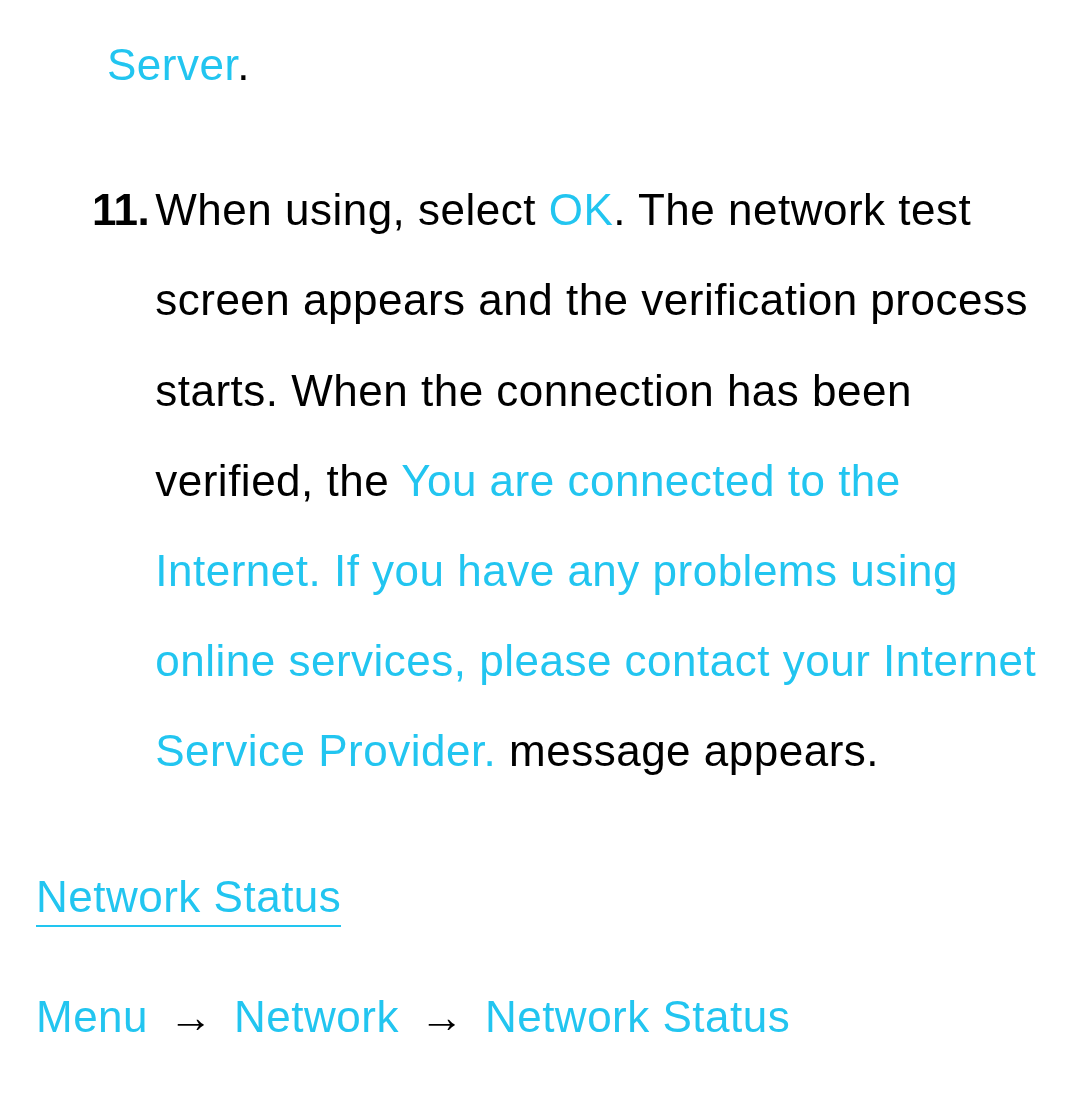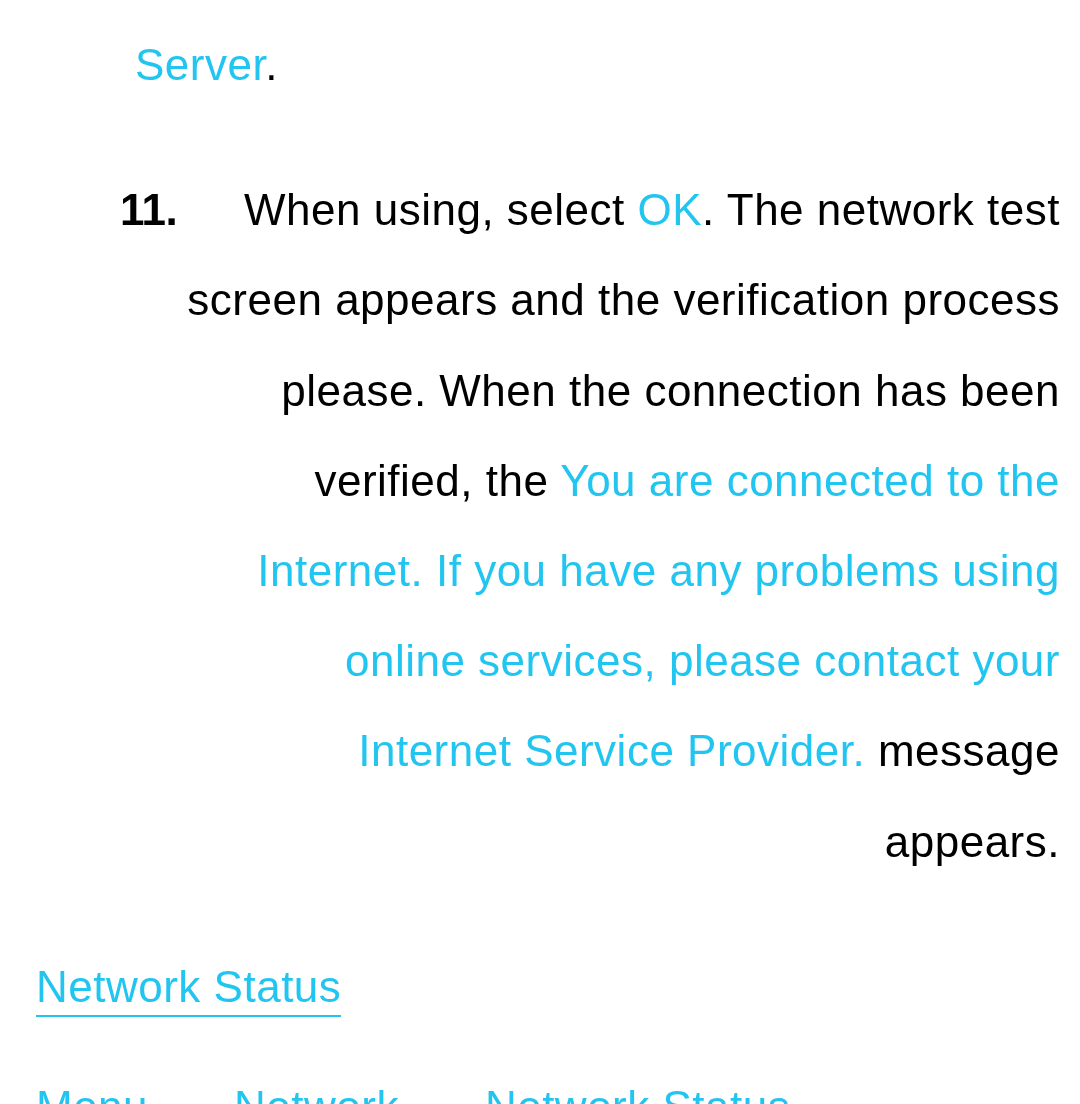--- a/index.html
+++ b/index.html
@@ -14,28 +14,27 @@
       background: #ffffff;
       padding: 20px;
       font-size: 44px;
       line-height: 2.05;
       letter-spacing: 0.5px;
     }
     .hl {
       color: #22c5f0;
     }
     .partial-line {
-      margin-left: 115px;
+      margin-left: 87px;
       margin-bottom: 55px;
     }
     .list-item {
       display: flex;
-      margin-left: 100px;
+      margin-left: 72px;
       margin-bottom: 55px;
-      text-align: right;
     }
     .list-number {
       font-weight: bold;
       flex-shrink: 0;
       letter-spacing: -0.5px;
     }
     .list-content {
       flex: 1;
       margin-left: 6px;
     }
@@ -61,21 +60,21 @@
 
 
 
 <div class="partial-line">
   <span class="hl">Server</span><span>.</span>
 </div>
 
 <div class="list-item">
   <div class="list-number">11.</div>
   <div class="list-content">
-    <span>When using, select </span><span class="hl">OK</span><span>. The network test screen appears and the verification process please. When the connection has been verified, the </span><span class="hl">You are connected to the Internet. If you have any problems using online services, please contact your Internet Service Provider.</span><span> message appears.</span>
+    <span>When using, select </span><span class="hl">OK</span><span>. The network test screen appears and the verification process starts. When the connection has been verified, the </span><span class="hl">You are connected to the Internet. If you have any problems using online services, please contact your Internet Service Provider.</span><span> message appears.</span>
   </div>
 </div>
 
 <div class="section-heading">Network Status</div>
 
 <div class="nav-path">
   <span class="hl">Menu</span>
   <span class="arrow">→</span>
   <span class="hl">Network</span>
   <span class="arrow">→</span>

